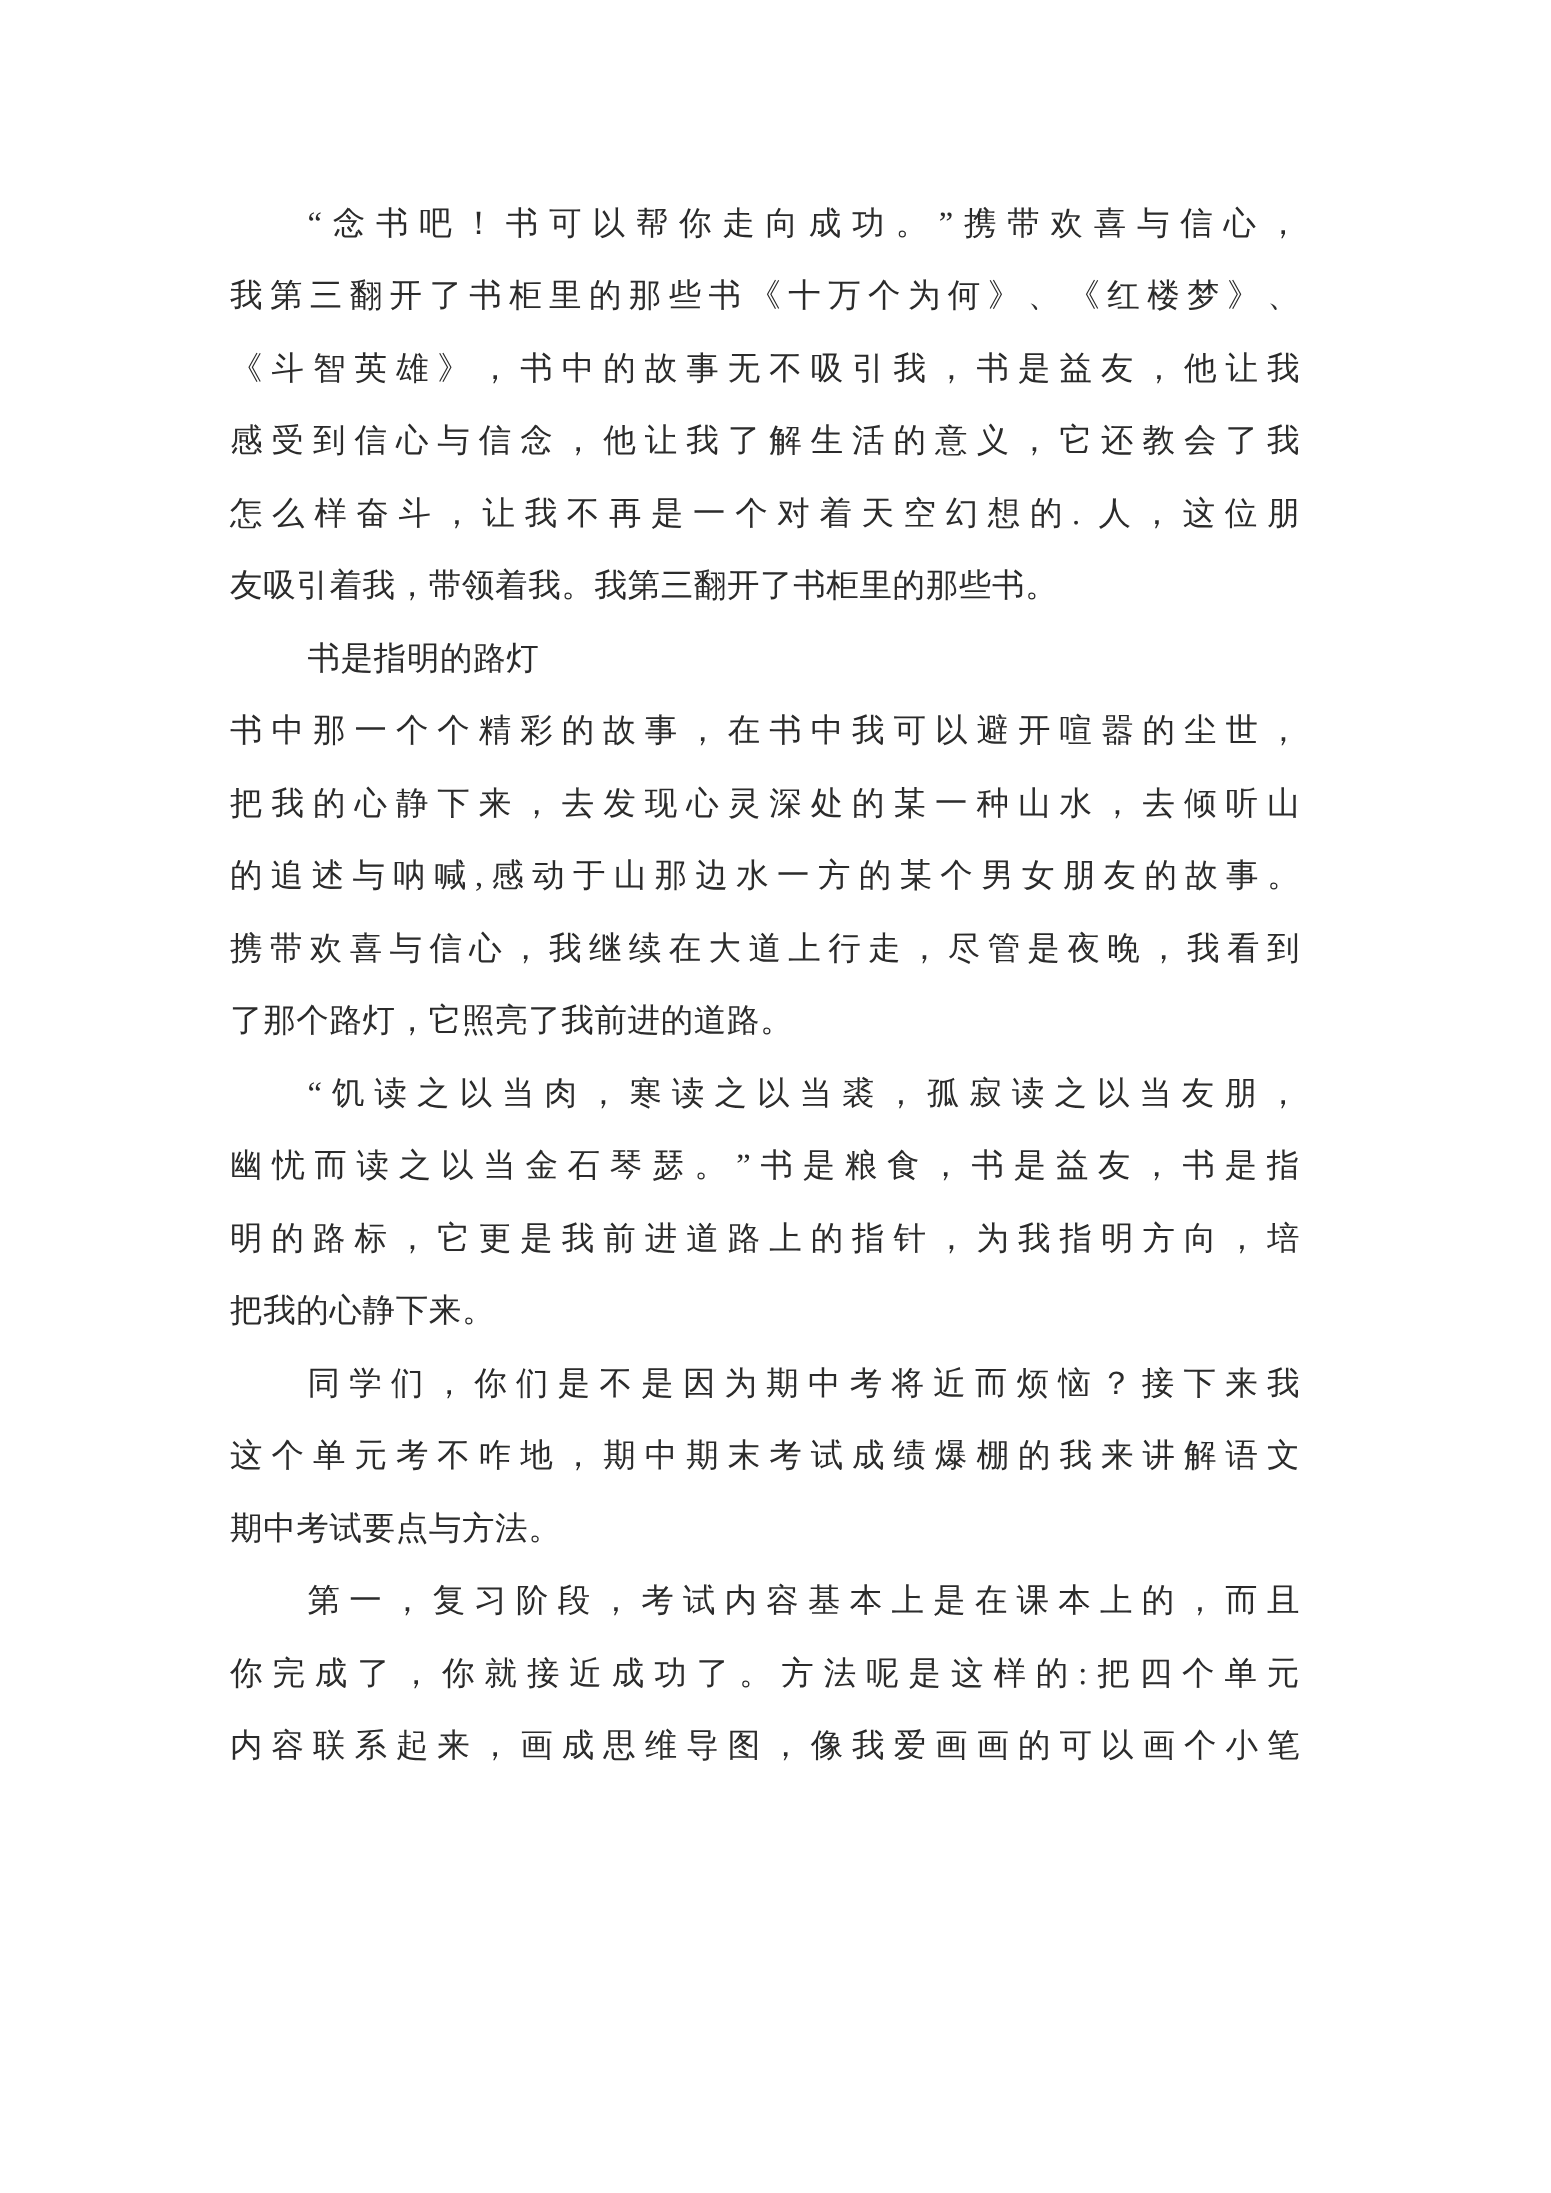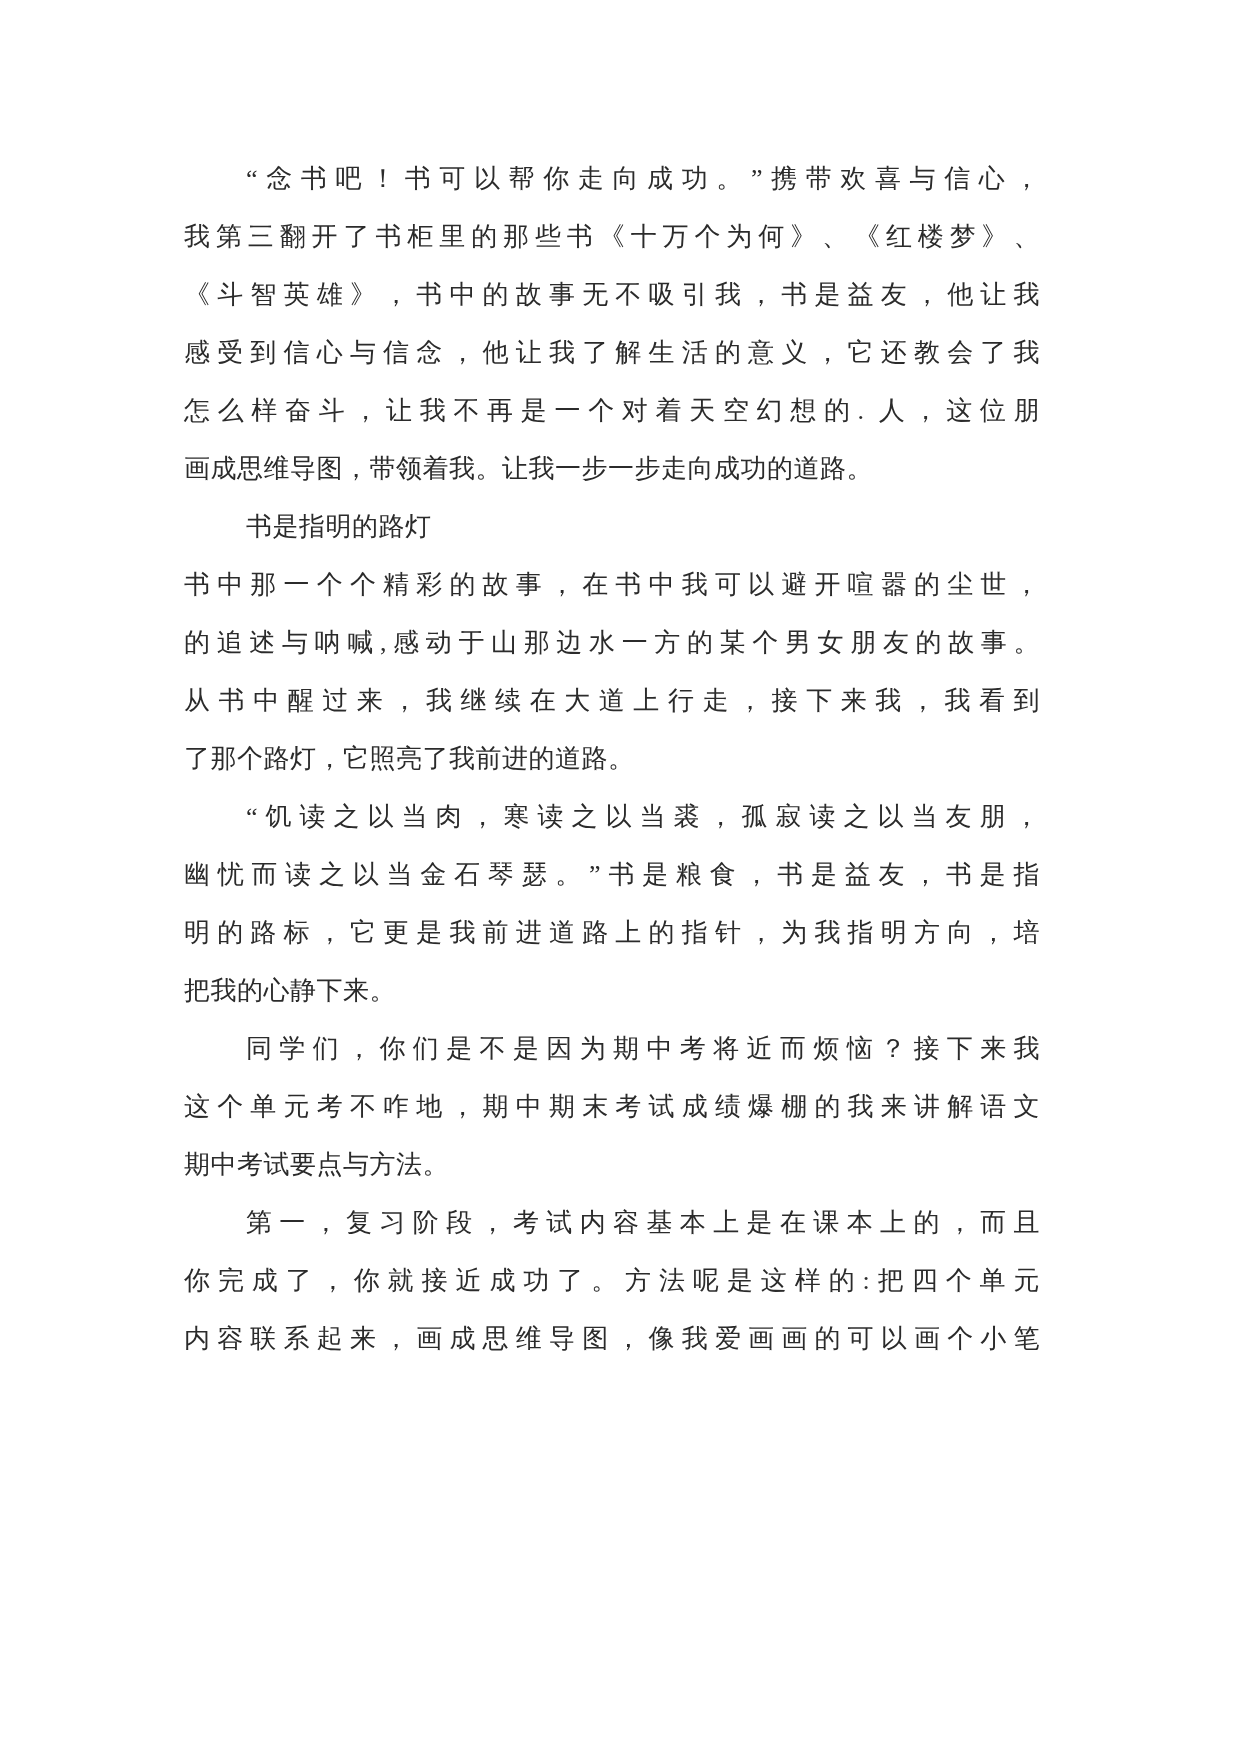--- a/index.html
+++ b/index.html
@@ -41,25 +41,26 @@
 </head>
 <body>
 
 <div class="page">
   <div class="text-block" id="essay-body">
       <div class="line fill indent">“念书吧！书可以帮你走向成功。”携带欢喜与信心，</div>
       <div class="line fill">我第三翻开了书柜里的那些书《十万个为何》、《红楼梦》、</div>
       <div class="line fill">《斗智英雄》，书中的故事无不吸引我，书是益友，他让我</div>
       <div class="line fill">感受到信心与信念，他让我了解生活的意义，它还教会了我</div>
       <div class="line fill">怎么样奋斗，让我不再是一个对着天空幻想的. 人，这位朋</div>
-      <div class="line">画成思维导图，带领着我。让我一步一步走向成功的道路。</div>
+      <div class="line">友吸引着我，带领着我。我第三翻开了书柜里的那些书。</div>
       <div class="line indent">书是指明的路灯</div>
       <div class="line fill">书中那一个个精彩的故事，在书中我可以避开喧嚣的尘世，</div>
+      <div class="line fill">把我的心静下来，去发现心灵深处的某一种山水，去倾听山</div>
       <div class="line fill">的追述与呐喊,感动于山那边水一方的某个男女朋友的故事。</div>
-      <div class="line fill">从书中醒过来，我继续在大道上行走，接下来我，我看到</div>
+      <div class="line fill">携带欢喜与信心，我继续在大道上行走，尽管是夜晚，我看到</div>
       <div class="line">了那个路灯，它照亮了我前进的道路。</div>
       <div class="line fill indent">“饥读之以当肉，寒读之以当裘，孤寂读之以当友朋，</div>
       <div class="line fill">幽忧而读之以当金石琴瑟。”书是粮食，书是益友，书是指</div>
       <div class="line fill">明的路标，它更是我前进道路上的指针，为我指明方向，培</div>
       <div class="line">把我的心静下来。</div>
       <div class="line fill indent">同学们，你们是不是因为期中考将近而烦恼？接下来我</div>
       <div class="line fill">这个单元考不咋地，期中期末考试成绩爆棚的我来讲解语文</div>
       <div class="line">期中考试要点与方法。</div>
       <div class="line fill indent">第一，复习阶段，考试内容基本上是在课本上的，而且</div>
       <div class="line fill">你完成了，你就接近成功了。方法呢是这样的:把四个单元</div>

